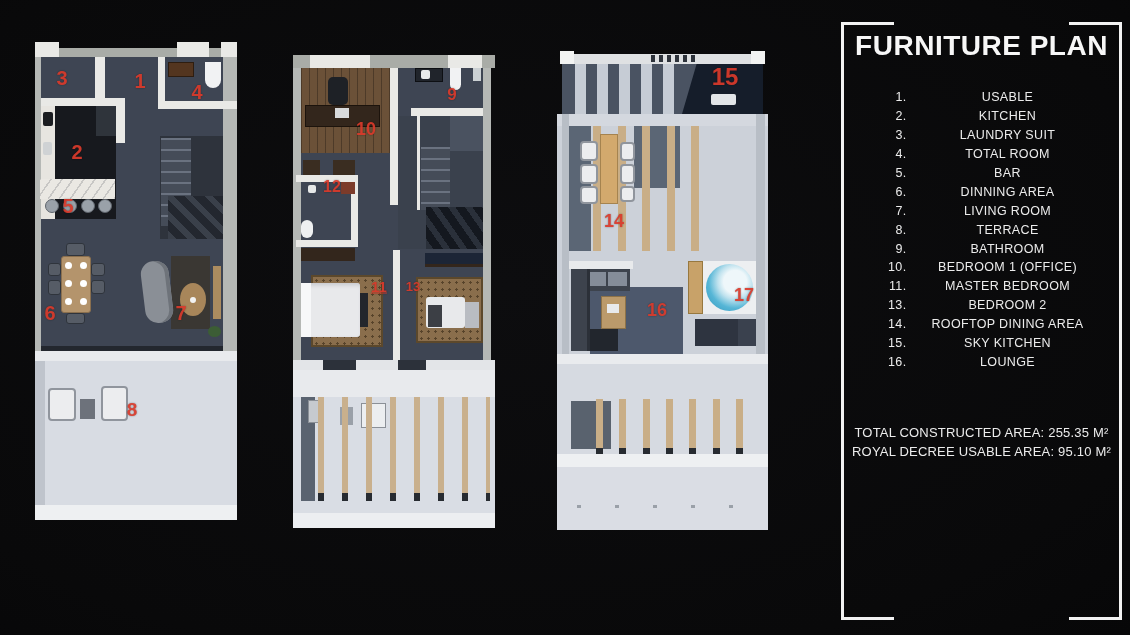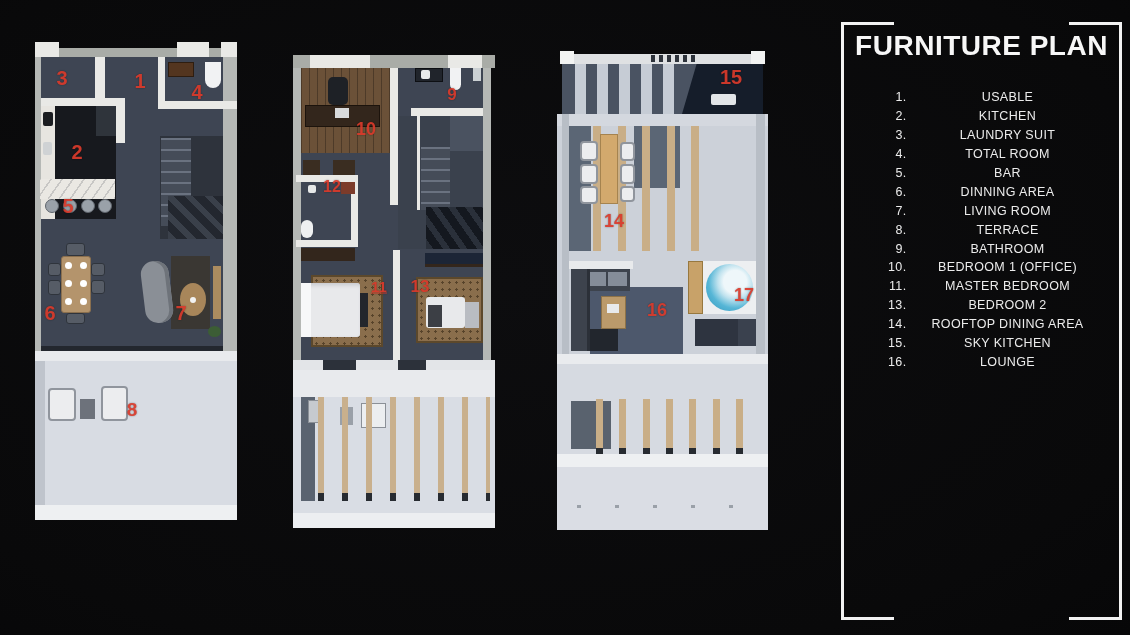--- a/index.html
+++ b/index.html
@@ -173,21 +173,21 @@
     <div style="left:20px;top:345px;width:16px;height:23px;background:#c6cacf;border:1px solid #8b9097;"></div>
     <div style="left:52px;top:352px;width:13px;height:18px;background:#9aa0a8;"></div>
     <div style="left:73px;top:348px;width:25px;height:25px;background:#eceef0;border:1px solid #8b9097;"></div>
     <div class="beams" style="left:30px;top:342px;width:172px;height:104px;"></div>
     <div class="beamtips" style="left:30px;top:438px;width:172px;height:8px;"></div>
     <div style="left:5px;top:458px;width:202px;height:15px;background:#eceef1;"></div>
   <span class="num" style="left: 164px; top: 39px; font-size: 17px;">9</span>
       <span class="num" style="left: 78px; top: 74px; font-size: 18px;">10</span>
       <span class="num" style="left: 44px; top: 132px; font-size: 16px;">12</span>
       <span class="num" style="left: 91px; top: 231px; font-size: 15px; text-decoration: underline;">11</span>
-      <span class="num" style="left: 125px; top: 231px; font-size: 17px; margin-left: 7px;">13</span>
+      <span class="num" style="left: 125px; top: 231px; font-size: 13px;">13</span>
     </div>
 
   <div class="plan" id="plan2" style="left:557px;top:50px;width:211px;height:480px;">
     <div style="left:3px;top:4px;width:205px;height:10px;background:#dfe1e3;"></div>
     <div class="w" style="left:3px;top:1px;width:14px;height:13px;background:#f2f3f2;"></div>
     <div class="w" style="left:194px;top:1px;width:14px;height:13px;background:#f2f3f2;"></div>
     <div style="left:94px;top:5px;width:46px;height:7px;background:repeating-linear-gradient(90deg,#2e333b 0 4px,transparent 4px 8px);"></div>
 
     <div style="left:5px;top:14px;width:201px;height:50px;background:#4a5362;"></div>
     <div class="slats" style="left:18px;top:14px;width:105px;height:50px;"></div>
@@ -227,21 +227,21 @@
     <div class="gw" style="left:5px;top:64px;width:7px;height:240px;background:#b8bec6;"></div>
 
     <div style="left:0;top:304px;width:211px;height:10px;background:#e9ebee;"></div>
     <div style="left:0;top:314px;width:211px;height:166px;background:#d6dae1;"></div>
     <div style="left:14px;top:351px;width:40px;height:48px;background:#59626e;"></div>
     <div class="beams3b" style="left:39px;top:349px;width:150px;height:55px;"></div>
     <div class="beamtips3" style="left:39px;top:398px;width:150px;height:7px;"></div>
     <div style="left:0;top:404px;width:211px;height:13px;background:#eef0f2;"></div>
     <div style="left:0;top:417px;width:211px;height:63px;background:#dadde4;"></div>
     <div style="left:20px;top:455px;width:175px;height:3px;background:repeating-linear-gradient(90deg,#9aa0a8 0 4px,transparent 4px 38px);"></div>
-  <span class="num" style="left: 174px; top: 27px; font-size: 20px;">15</span>
+  <span class="num" style="left: 168px; top: 27px; font-size: 24px;">15</span>
       <span class="num" style="left: 57px; top: 171px; font-size: 18px;">14</span>
       <span class="num" style="left: 100px; top: 260px; font-size: 18px;">16</span>
       <span class="num" style="left: 187px; top: 245px; font-size: 18px;">17</span>
     </div>
 
   <aside id="legend">
     <div class="fr" style="left:0;top:0;width:3px;height:598px;"></div>
     <div class="fr" style="left:278px;top:0;width:3px;height:598px;"></div>
     <div class="fr" style="left:0;top:0;width:53px;height:3px;"></div>
     <div class="fr" style="left:228px;top:0;width:53px;height:3px;"></div>
@@ -303,15 +303,19 @@
         </div>
         <div class="lrow">
           <span class="n">15.</span>
           <span class="t">SKY KITCHEN</span>
         </div>
         <div class="lrow">
           <span class="n">16.</span>
           <span class="t">LOUNGE</span>
         </div>
       </div>
+    <div id="areas">
+      <div>TOTAL CONSTRUCTED AREA: 255.35 M²</div>
+      <div>ROYAL DECREE USABLE AREA: 95.10 M²</div>
+    </div>
   </aside>
 
 </div>
 
 </body></html>

